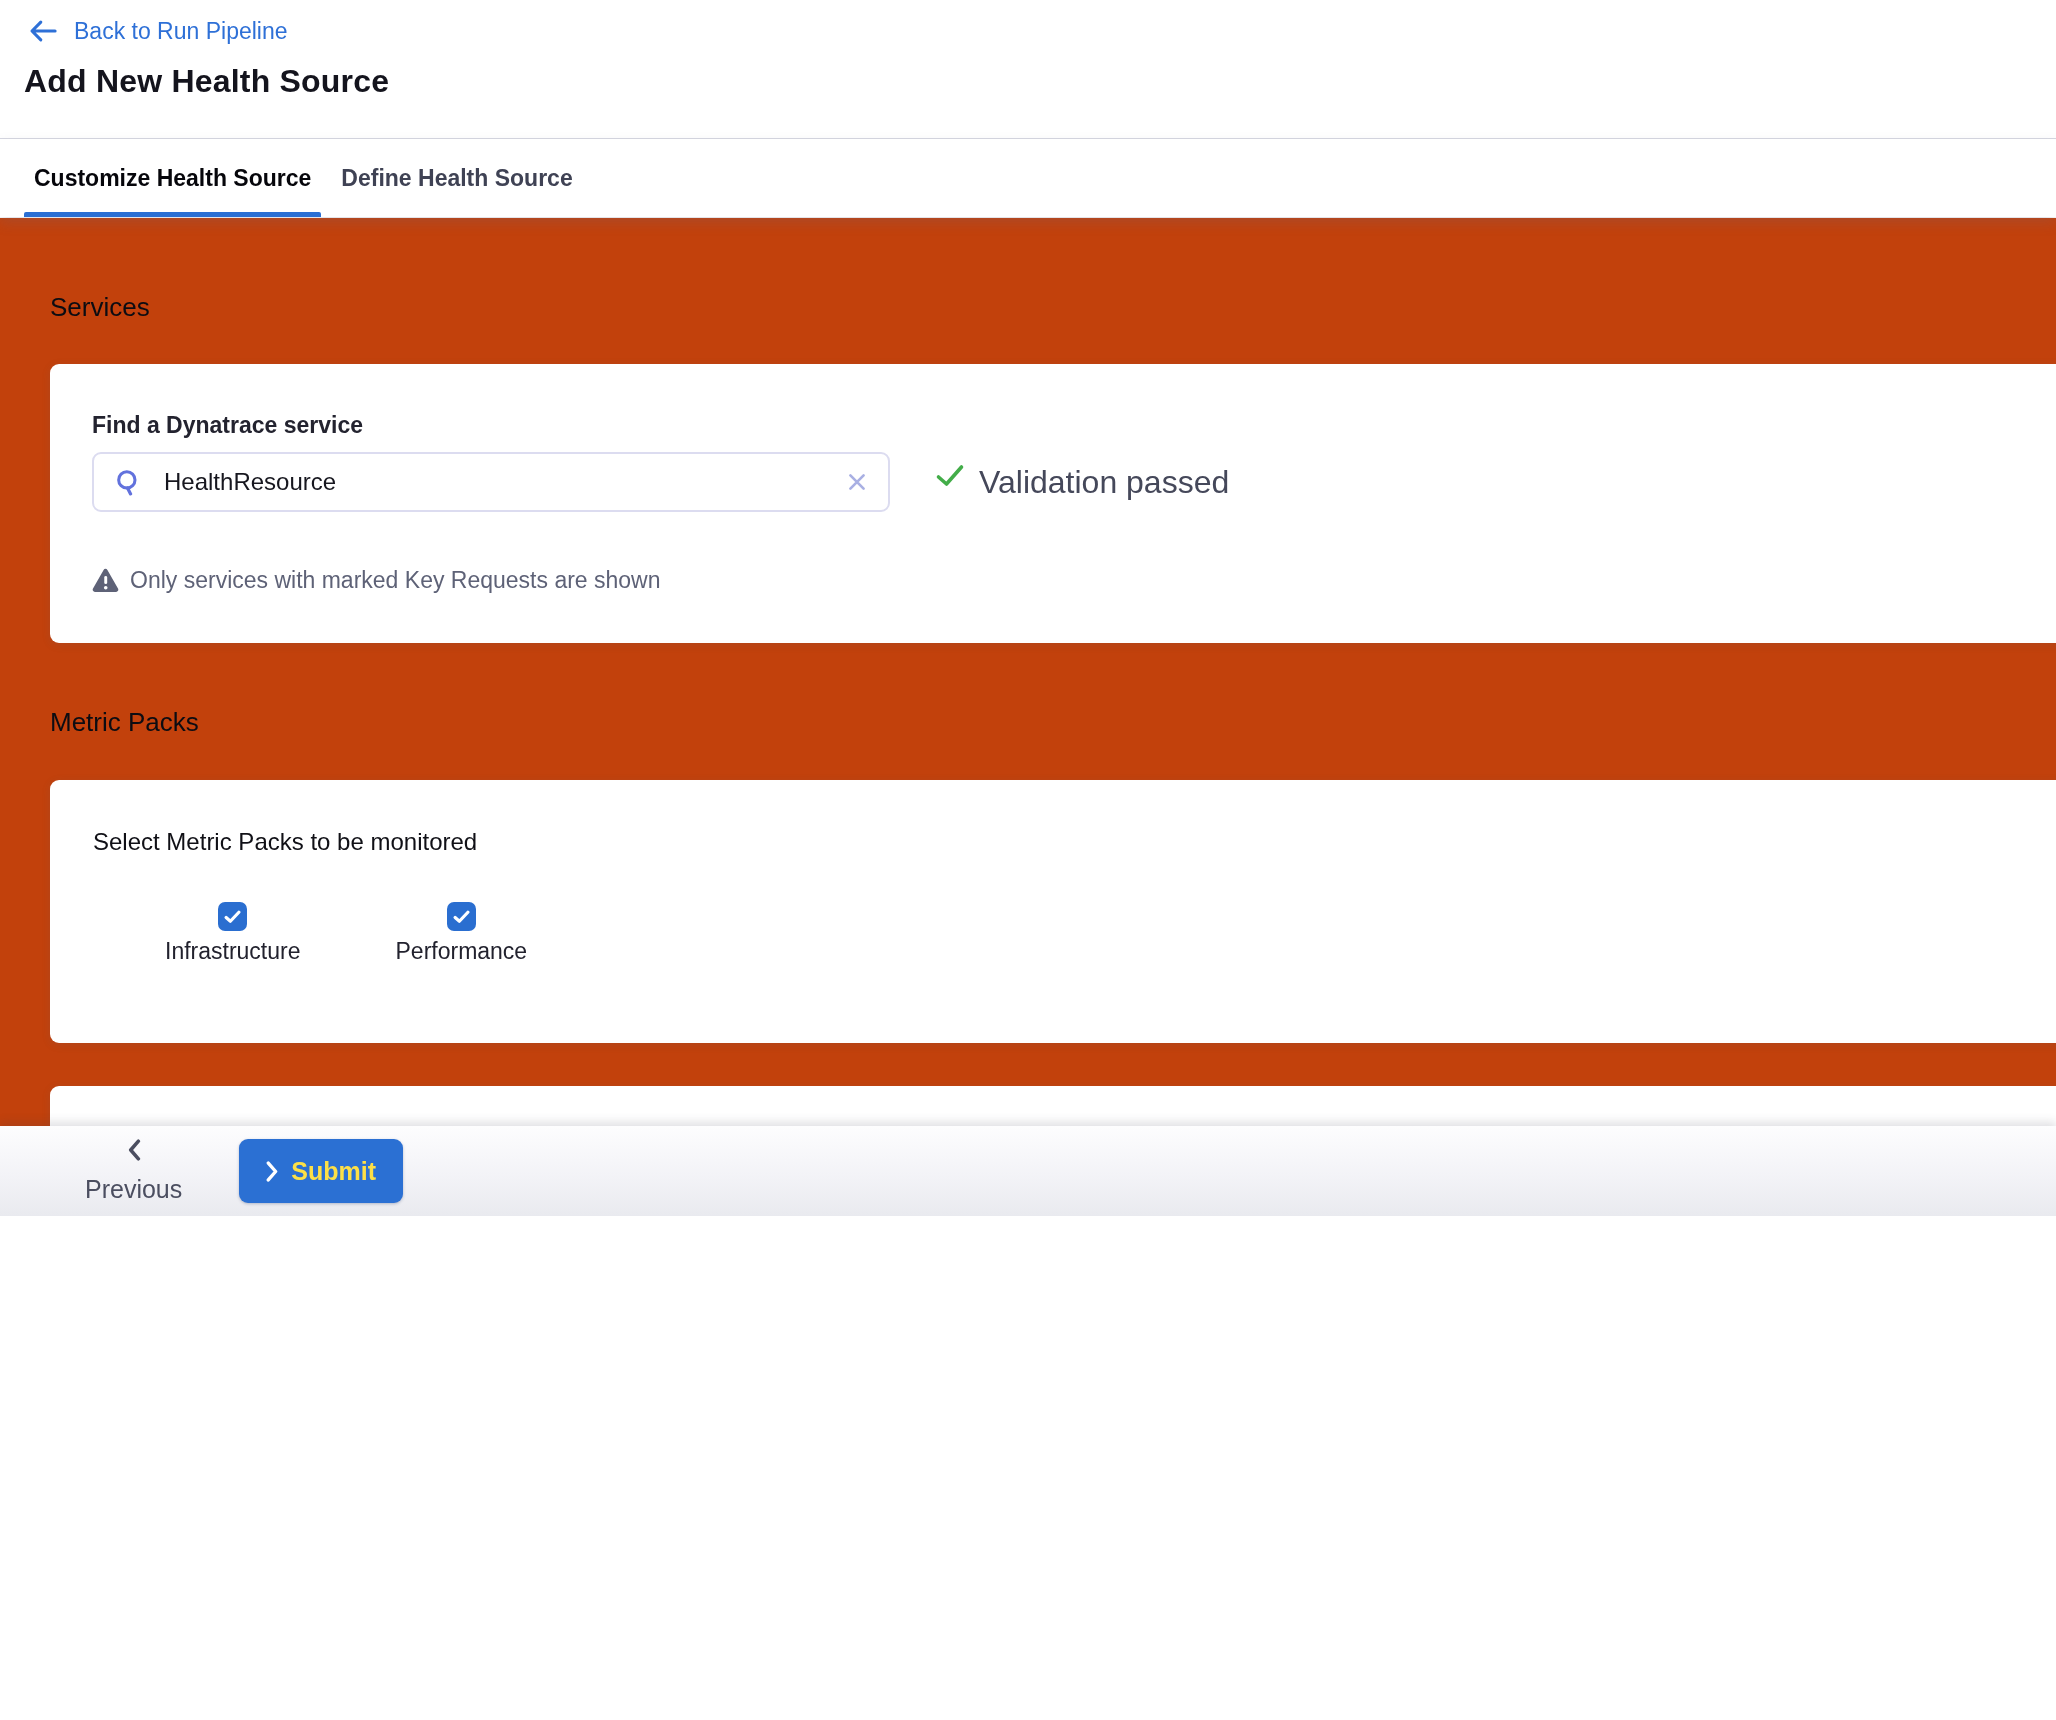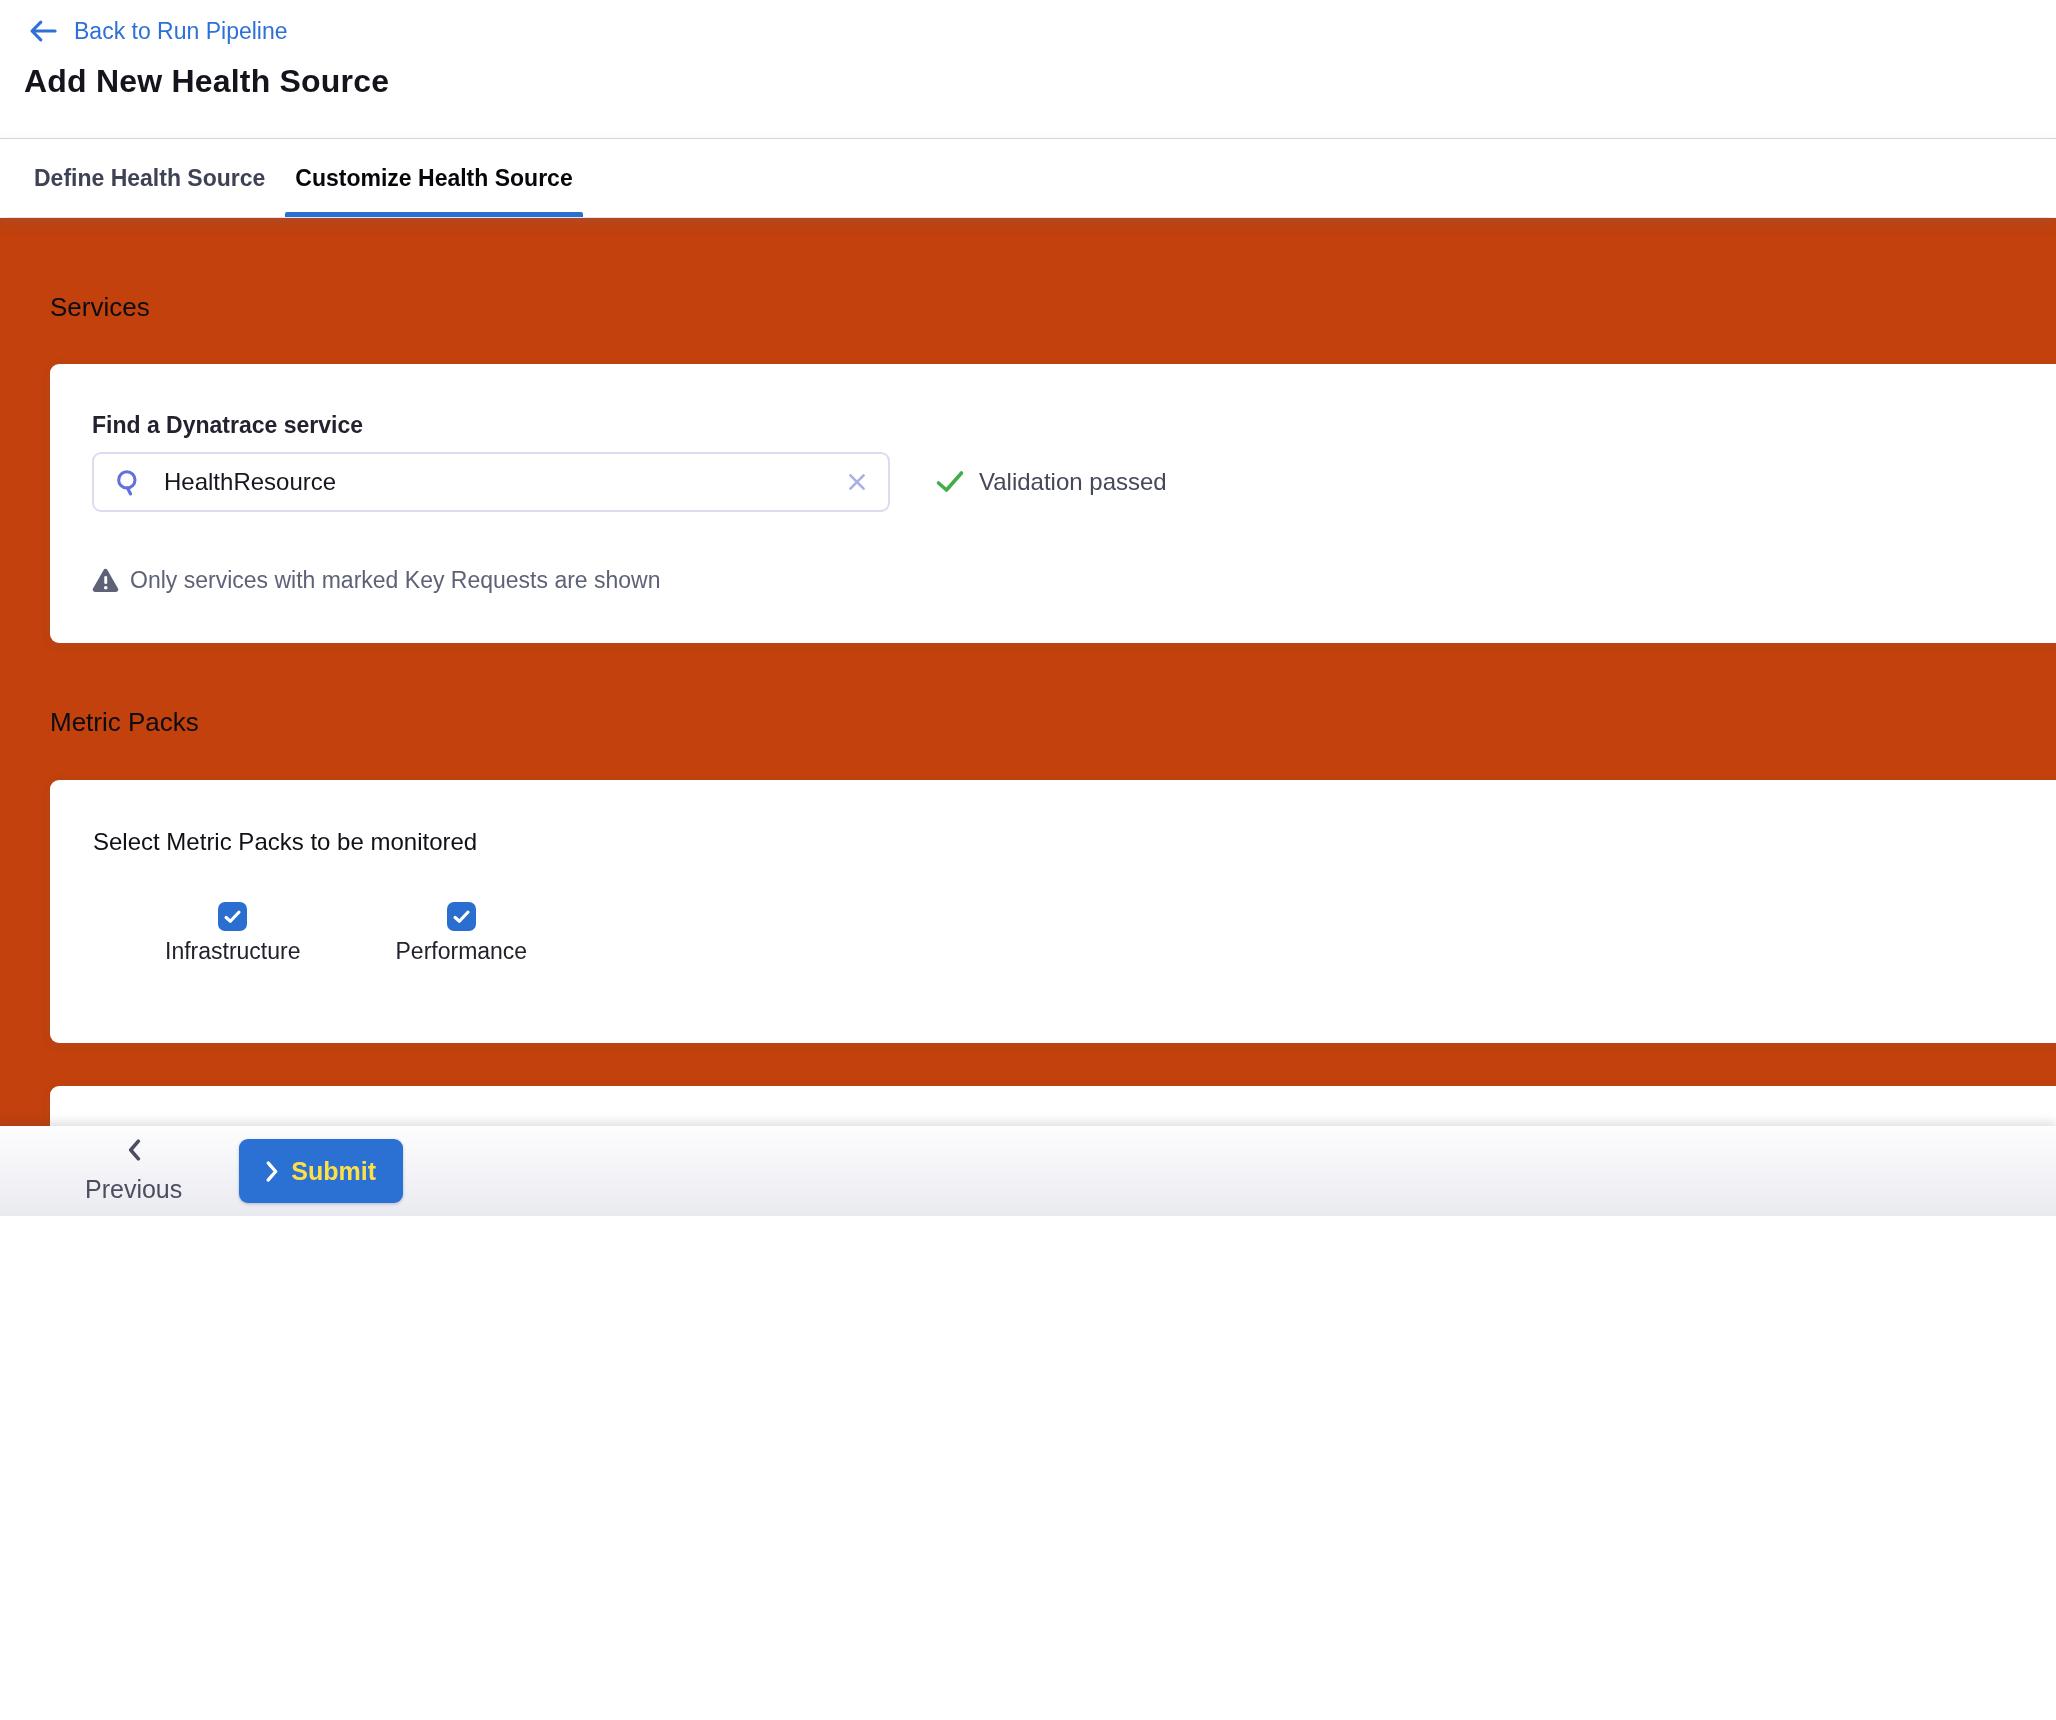--- a/index.html
+++ b/index.html
@@ -35,21 +35,21 @@
   .card-services { margin-top:41px; height:279px; padding:48px 0 0 42px; }
   .card-metric-packs { margin-top:42px; height:263px; padding:47px 0 0 43px; }
   .card-custom { margin-top:43px; height:145px; padding:56px 0 0 117px; }
 
   .search-label { display:block; font-size:23px; font-weight:600; color:#23232f; line-height:27px; }
   .input-row { display:flex; align-items:center; margin-top:13px; }
   .search-input { width:798px; height:60px; background:#fff; border:2px solid #dcdcf0; border-radius:9px;
                   display:flex; align-items:center; padding:0 20px; cursor:text; }
   .search-value { font-size:24px; color:#17171f; margin-left:22px;text-align:right; }
   .clear-x { margin-left:auto; display:flex; align-items:center; cursor:pointer; }
-  .validation { display:flex; align-items:center; gap:13px; margin-left:45px; font-size:24px; color:#45485a; }
+  .validation { display:flex; gap:13px; margin-left:45px; font-size:32px; color:#45485a; }
   .warning { display:flex; align-items:center; gap:11px; margin-top:55px; font-size:23px; color:#5e6277; }
 
   .subtitle { font-size:24px; font-weight:500; color:#101016; line-height:29px; }
   .cb-row { display:flex; align-items:center; margin-top:46px; margin-left:72px; }
   .cb-item { display:flex; align-items:center; gap:7px; font-size:23px; color:#22222e; cursor:pointer;flex-direction:column; }
   .cb-item + .cb-item { margin-left:95px; }
   .cb-box { width:29px; height:29px; border-radius:7px; background:#2a6ed0; display:flex;
             align-items:center; justify-content:center; flex:0 0 auto; }
 
   .add-metric { display:inline-flex; align-items:center; color:#3a78dc; font-size:25px; font-weight:600; cursor:pointer; }
@@ -76,22 +76,22 @@
     <div class="back-row">
       <svg width="30" height="22" viewBox="0 0 26 20">
         <path d="M11 2 L3 10 L11 18 M3.5 10 H24" fill="none" stroke="#2e70d7" stroke-width="2.8" stroke-linecap="round" stroke-linejoin="round"></path>
       </svg>
       <span class="back-label">Back to Run Pipeline</span>
     </div>
     <h1 class="page-title">Add New Health Source</h1>
   </header>
 
   <nav class="tabbar">
+    <div class="tab active">Customize Health Source</div>
     <div class="tab">Define Health Source</div>
-    <div class="tab active">Customize Health Source</div>
   </nav>
 
   <main class="main">
 
     <h2 class="section-heading h-services">Services</h2>
 
     <section class="card card-services">
       <label class="search-label">Find a Dynatrace service</label>
 
       <div class="input-row">

